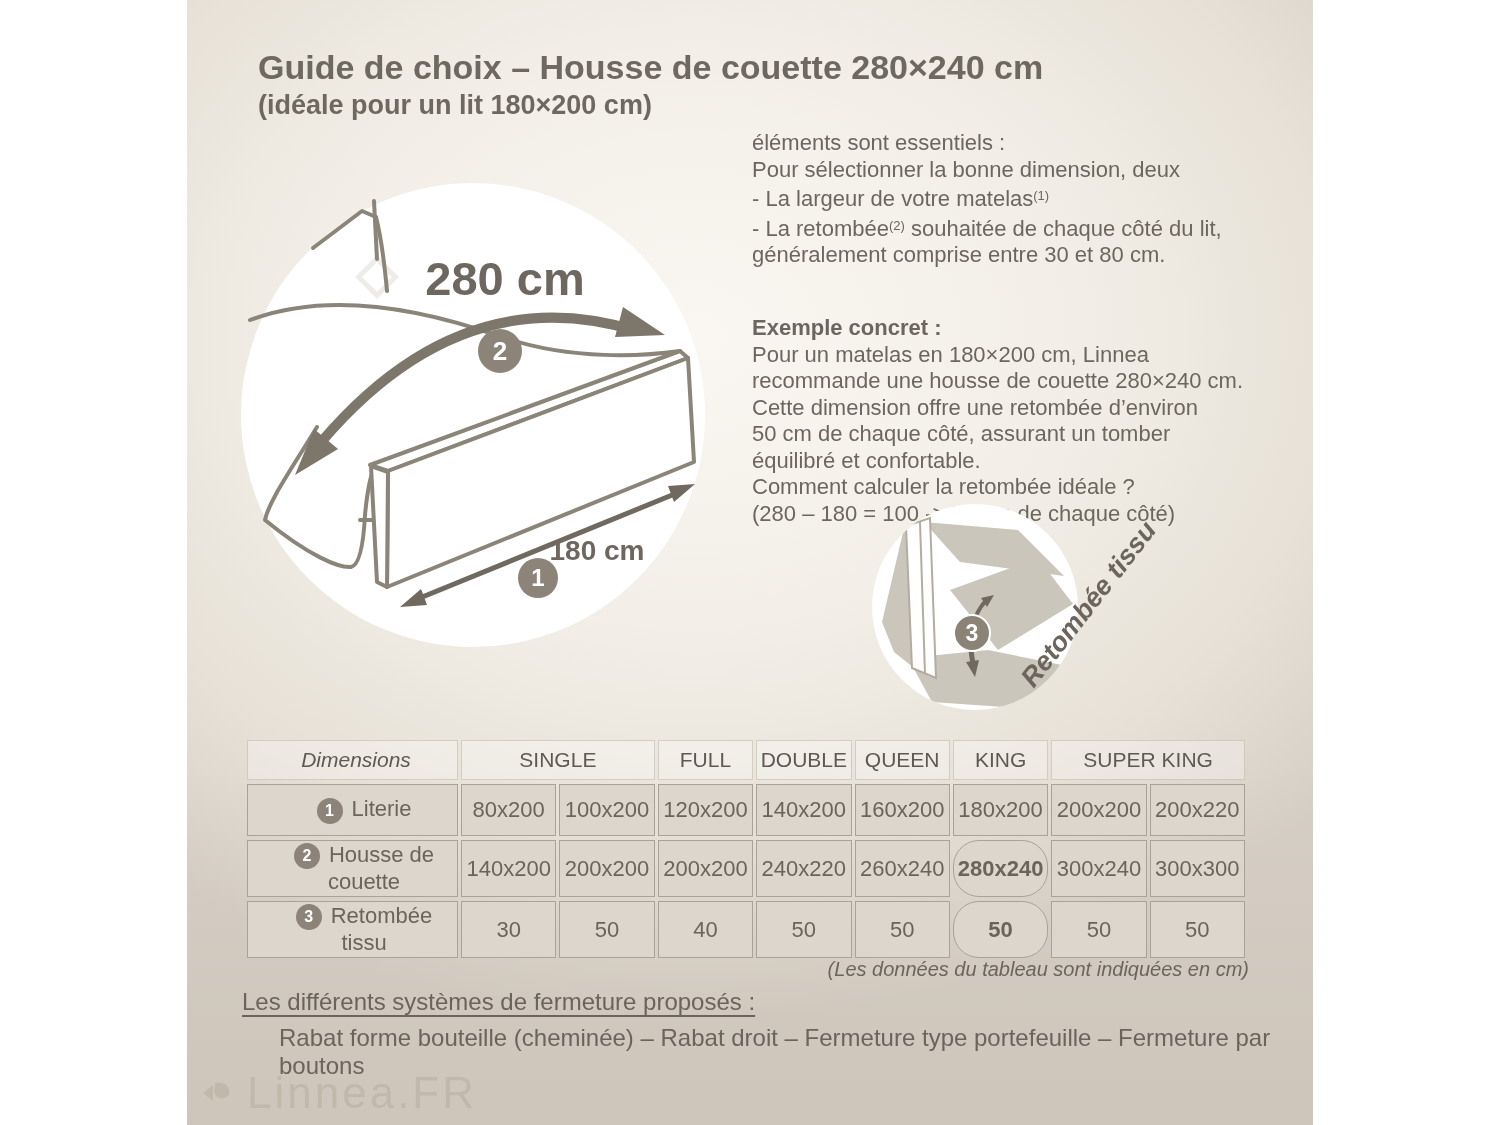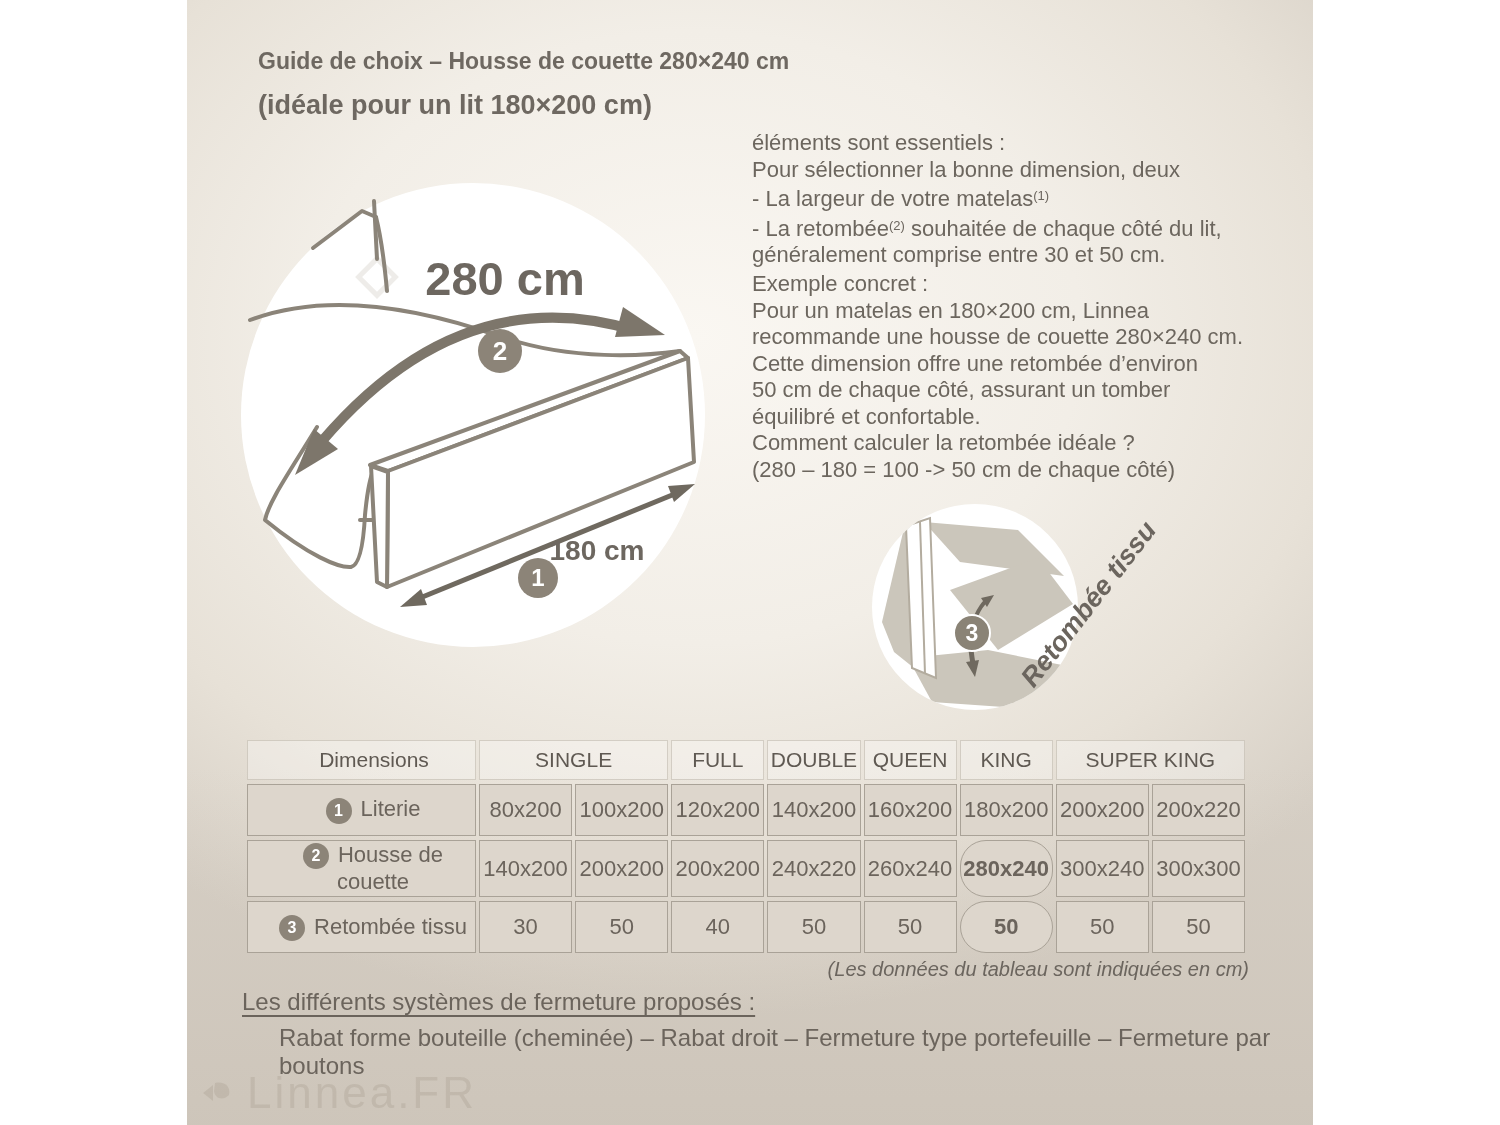--- a/index.html
+++ b/index.html
@@ -7,34 +7,34 @@
     width:1500px;height:1125px;background:#ffffff;position:relative;overflow:hidden;
     font-family:"Liberation Sans","DejaVu Sans",sans-serif;
   }
   .content{
     position:absolute;left:187px;top:0;width:1126px;height:1125px;
     background-image:
       linear-gradient(to bottom, rgba(255,255,255,0) 68%, rgba(175,163,148,0.22) 100%),
       radial-gradient(ellipse 860px 680px at 45% 30%, #faf7f2 0%, #f2eee7 45%, #e7e1d7 75%, #d6cfc5 100%);
   }
   .abs{position:absolute;}
-  h1{margin:0;font-size:23px;font-weight:700;color:#6e6861;letter-spacing:0;}
+  h1{margin:0;font-size:34px;font-weight:700;color:#6e6861;letter-spacing:0;}
   h2{margin:0;font-size:27px;font-weight:700;color:#6e6861;}
   .body-txt{font-size:22px;line-height:26.5px;color:#6c665e;}
   .pre{white-space:pre-line;}
   sup{font-size:13px;vertical-align:6px;}
-  .ex-head{font-weight:400;}
+  .ex-head{font-weight:700;margin-top:44px;}
   
   table.size{border-collapse:separate;border-spacing:3px 4px;table-layout:fixed;width:1004px;}
   table.size td, table.size th{font-weight:400;overflow:hidden;}
   table.size th{
     height:36px;font-size:21px;color:#5f5952;background:rgba(255,255,255,0.30);
     border:1px solid rgba(186,178,166,0.55);text-align:center;
   }
-  th.dim{ text-align:left;padding-left:26px;width:200px;}
+  th.dim{ text-align:left;padding-left:8px;width:200px;font-style:italic;}
   th.king{font-weight:700;color:#55504a;}
   table.size td{
     height:48px;font-size:22px;color:#6b645c;text-align:center;
     border:1px solid #a9a297;background:#ddd6cc;
   }
   td.lbl{
     background:#e5dfd6;text-align:left;padding-left:24px;font-size:22px;color:#665f57;
   }
   td.sk{background:#f3f0ea;}
   td.hl{
@@ -63,21 +63,21 @@
 <div class="content">
 
   <h1 class="abs" style="left:71px;top:48px;">Guide de choix – Housse de couette 280×240 cm</h1>
   <h2 class="abs" style="left:71px;top:90px;">(idéale pour un lit 180×200 cm)</h2>
 
   <div class="abs body-txt" style="left:565px;top:130px;width:530px;">
     <div>éléments sont essentiels :</div>
     <div>Pour sélectionner la bonne dimension, deux</div>
     <div><span>- La largeur de votre matelas</span><sup>(1)</sup></div>
     <div><span>- La retombée</span><sup>(2)</sup><span> souhaitée de chaque côté du lit,</span></div>
-    <div>généralement comprise entre 30 et 50 cm.</div>
+    <div>généralement comprise entre 30 et 80 cm.</div>
   </div>
 
   <div class="abs body-txt" style="left:565px;top:271px;width:540px;">
     <div class="ex-head">Exemple concret :</div>
     <div class="pre">Pour un matelas en 180×200 cm, Linnea
 recommande une housse de couette 280×240 cm.
 Cette dimension offre une retombée d’environ
 50 cm de chaque côté, assurant un tomber
 équilibré et confortable.
 Comment calculer la retombée idéale ?

